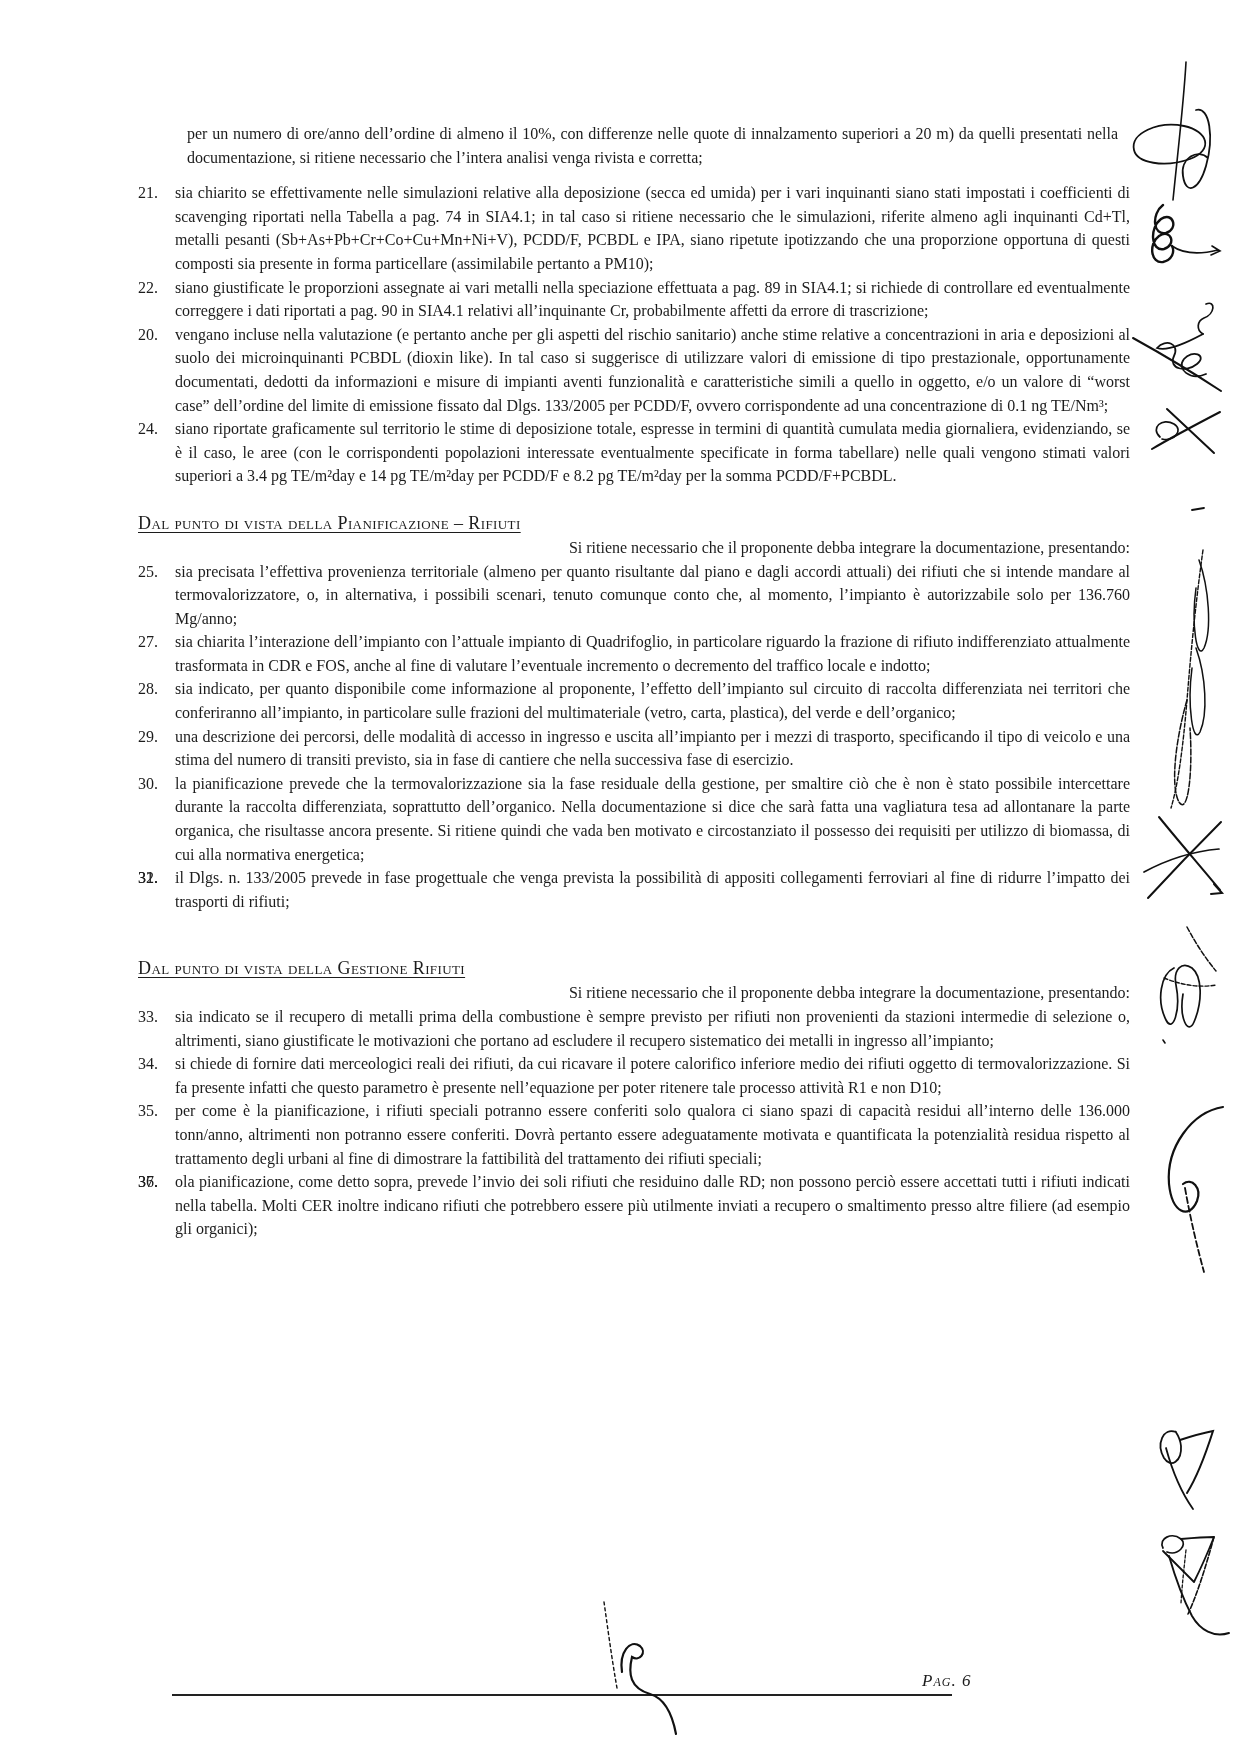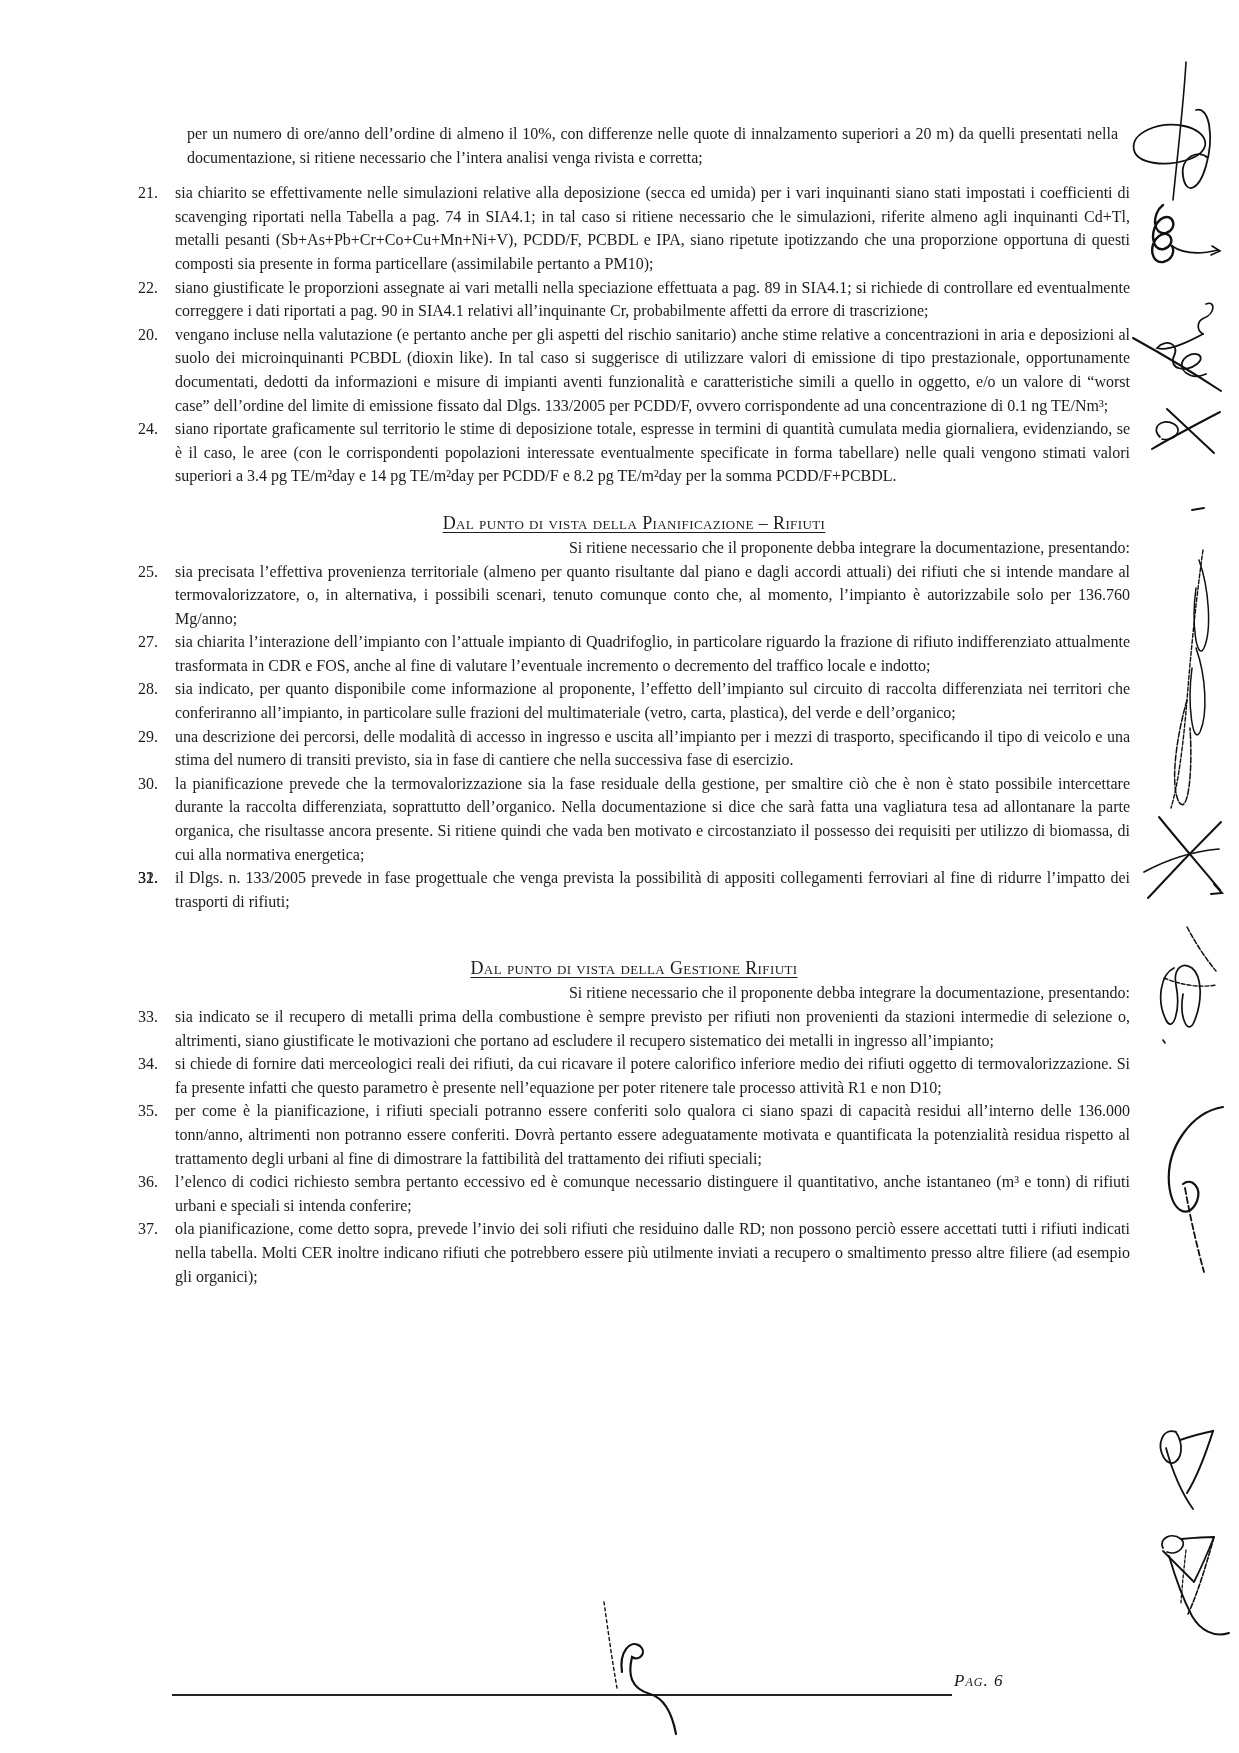--- a/index.html
+++ b/index.html
@@ -25,33 +25,33 @@
   .num { position: absolute; left: 0; top: 0; }
   .heading {
     margin: 22px 0 0 0;
     font-size: 18px;
     font-weight: normal;
     font-variant: small-caps;
     letter-spacing: 0.4px;
     line-height: 26px;
     text-decoration: underline;
     text-underline-offset: 3px;
-    text-align: center;
+    text-align: left;
   }
   .heading-gap { margin-top: 42px; }
   .intro { margin: 0; text-align: right; }
   .footer-rule {
     position: absolute;
     left: 172px; top: 1694px;
     width: 780px; height: 2px;
     background: #222222;
   }
   .page-num {
     position: absolute;
-    left: 954px; top: 1671px;
+    left: 922px; top: 1671px;
     font-style: italic;
     font-variant: small-caps;
     font-size: 17px;
     letter-spacing: 1px;
     color: #1c1c1c;
   }
   .ink {
     position: absolute;
     left: 0; top: 0;
     pointer-events: none;
@@ -125,21 +125,20 @@
     <div class="item">
       <span class="num">34.</span>
       <span>si chiede di fornire dati merceologici reali dei rifiuti, da cui ricavare il potere calorifico inferiore medio dei rifiuti oggetto di termovalorizzazione. Si fa presente infatti che questo parametro è presente nell’equazione per poter ritenere tale processo attività R1 e non D10;</span>
     </div>
     <div class="item">
       <span class="num">35.</span>
       <span>per come è la pianificazione, i rifiuti speciali potranno essere conferiti solo qualora ci siano spazi di capacità residui all’interno delle 136.000 tonn/anno, altrimenti non potranno essere conferiti. Dovrà pertanto essere adeguatamente motivata e quantificata la potenzialità residua rispetto al trattamento degli urbani al fine di dimostrare la fattibilità del trattamento dei rifiuti speciali;</span>
     </div>
     <div class="item">
       <span class="num">36.</span>
-      <span>l’elenco di codici richiesto sembra pertanto eccessivo ed è comunque necessario distinguere il quantitativo, anche istantaneo (m³ e tonn) di rifiuti urbani e speciali si intenda conferire;</span>
     </div>
     <div class="item">
       <span class="num">37.</span>
       <span>ola pianificazione, come detto sopra, prevede l’invio dei soli rifiuti che residuino dalle RD; non possono perciò essere accettati tutti i rifiuti indicati nella tabella. Molti CER inoltre indicano rifiuti che potrebbero essere più utilmente inviati a recupero o smaltimento presso altre filiere (ad esempio gli organici);</span>
     </div>
 
   </main>
 
   <div class="footer-rule"></div>
   <div class="page-num">Pag. 6</div>

